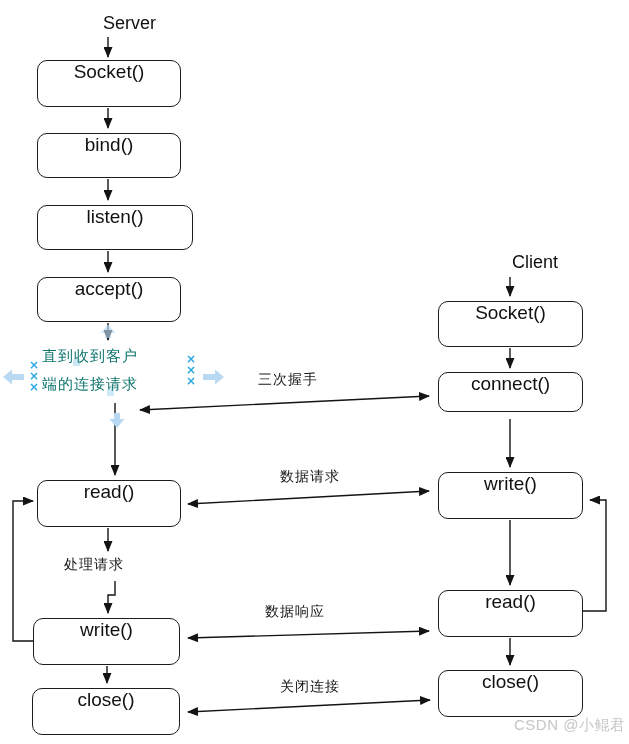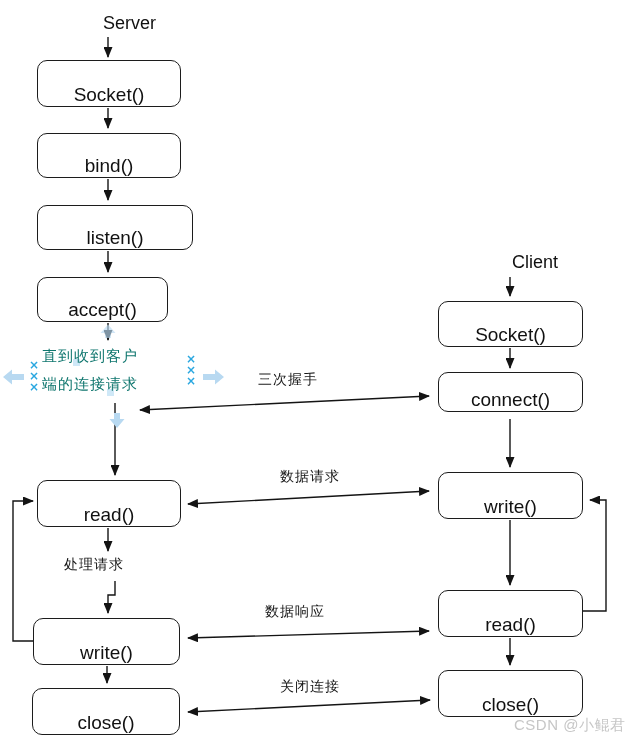--- a/index.html
+++ b/index.html
@@ -3,21 +3,21 @@
 <meta charset="utf-8">
 <style>
   html,body{margin:0;padding:0;background:#fff;}
   .stage{
     position:relative;width:629px;height:744px;background:#ffffff;overflow:hidden;
     font-family:"Liberation Sans","DejaVu Sans",sans-serif;color:#141414;
   }
   .wires{position:absolute;left:0;top:0;width:629px;height:744px;}
   .box{
     position:absolute;border:1.6px solid #1c1c1c;border-radius:10px;background:#fff;
-    display:flex;align-items:flex-end;justify-content:center;
+    display:flex;align-items:flex-start;justify-content:center;
     font-size:19px;color:#111;box-sizing:border-box;
   }
   .title{position:absolute;font-size:18px;color:#111;text-align:right;width:96px;}
   .cn{position:absolute;font-size:14px;color:#161616;letter-spacing:1px;white-space:nowrap;}
   .waitnote{position:absolute;font-size:15px;line-height:28px;color:#0f766e;letter-spacing:1px;}
   .xh{
     position:absolute;font-size:12px;font-weight:bold;color:#2aa7e0;
     width:10px;height:10px;line-height:10px;text-align:center;
     font-family:"DejaVu Sans",sans-serif;
   }
@@ -83,21 +83,21 @@
 
   <div class="box" style="left:37px;top:60px;width:144px;height:47px">
     <span>Socket()</span>
   </div>
   <div class="box" style="left:37px;top:133px;width:144px;height:45px">
     <span>bind()</span>
   </div>
   <div class="box" style="left:37px;top:205px;width:156px;height:45px">
     <span>listen()</span>
   </div>
-  <div class="box" style="left:37px;top:277px;width:131px;height:45px">
+  <div class="box" style="left:37px;top:277px;width:144px;height:45px">
     <span>accept()</span>
   </div>
   <div class="box" style="left:37px;top:480px;width:144px;height:47px">
     <span>read()</span>
   </div>
   <div class="box" style="left:33px;top:618px;width:147px;height:47px">
     <span>write()</span>
   </div>
   <div class="box" style="left:32px;top:688px;width:148px;height:47px">
     <span>close()</span>

